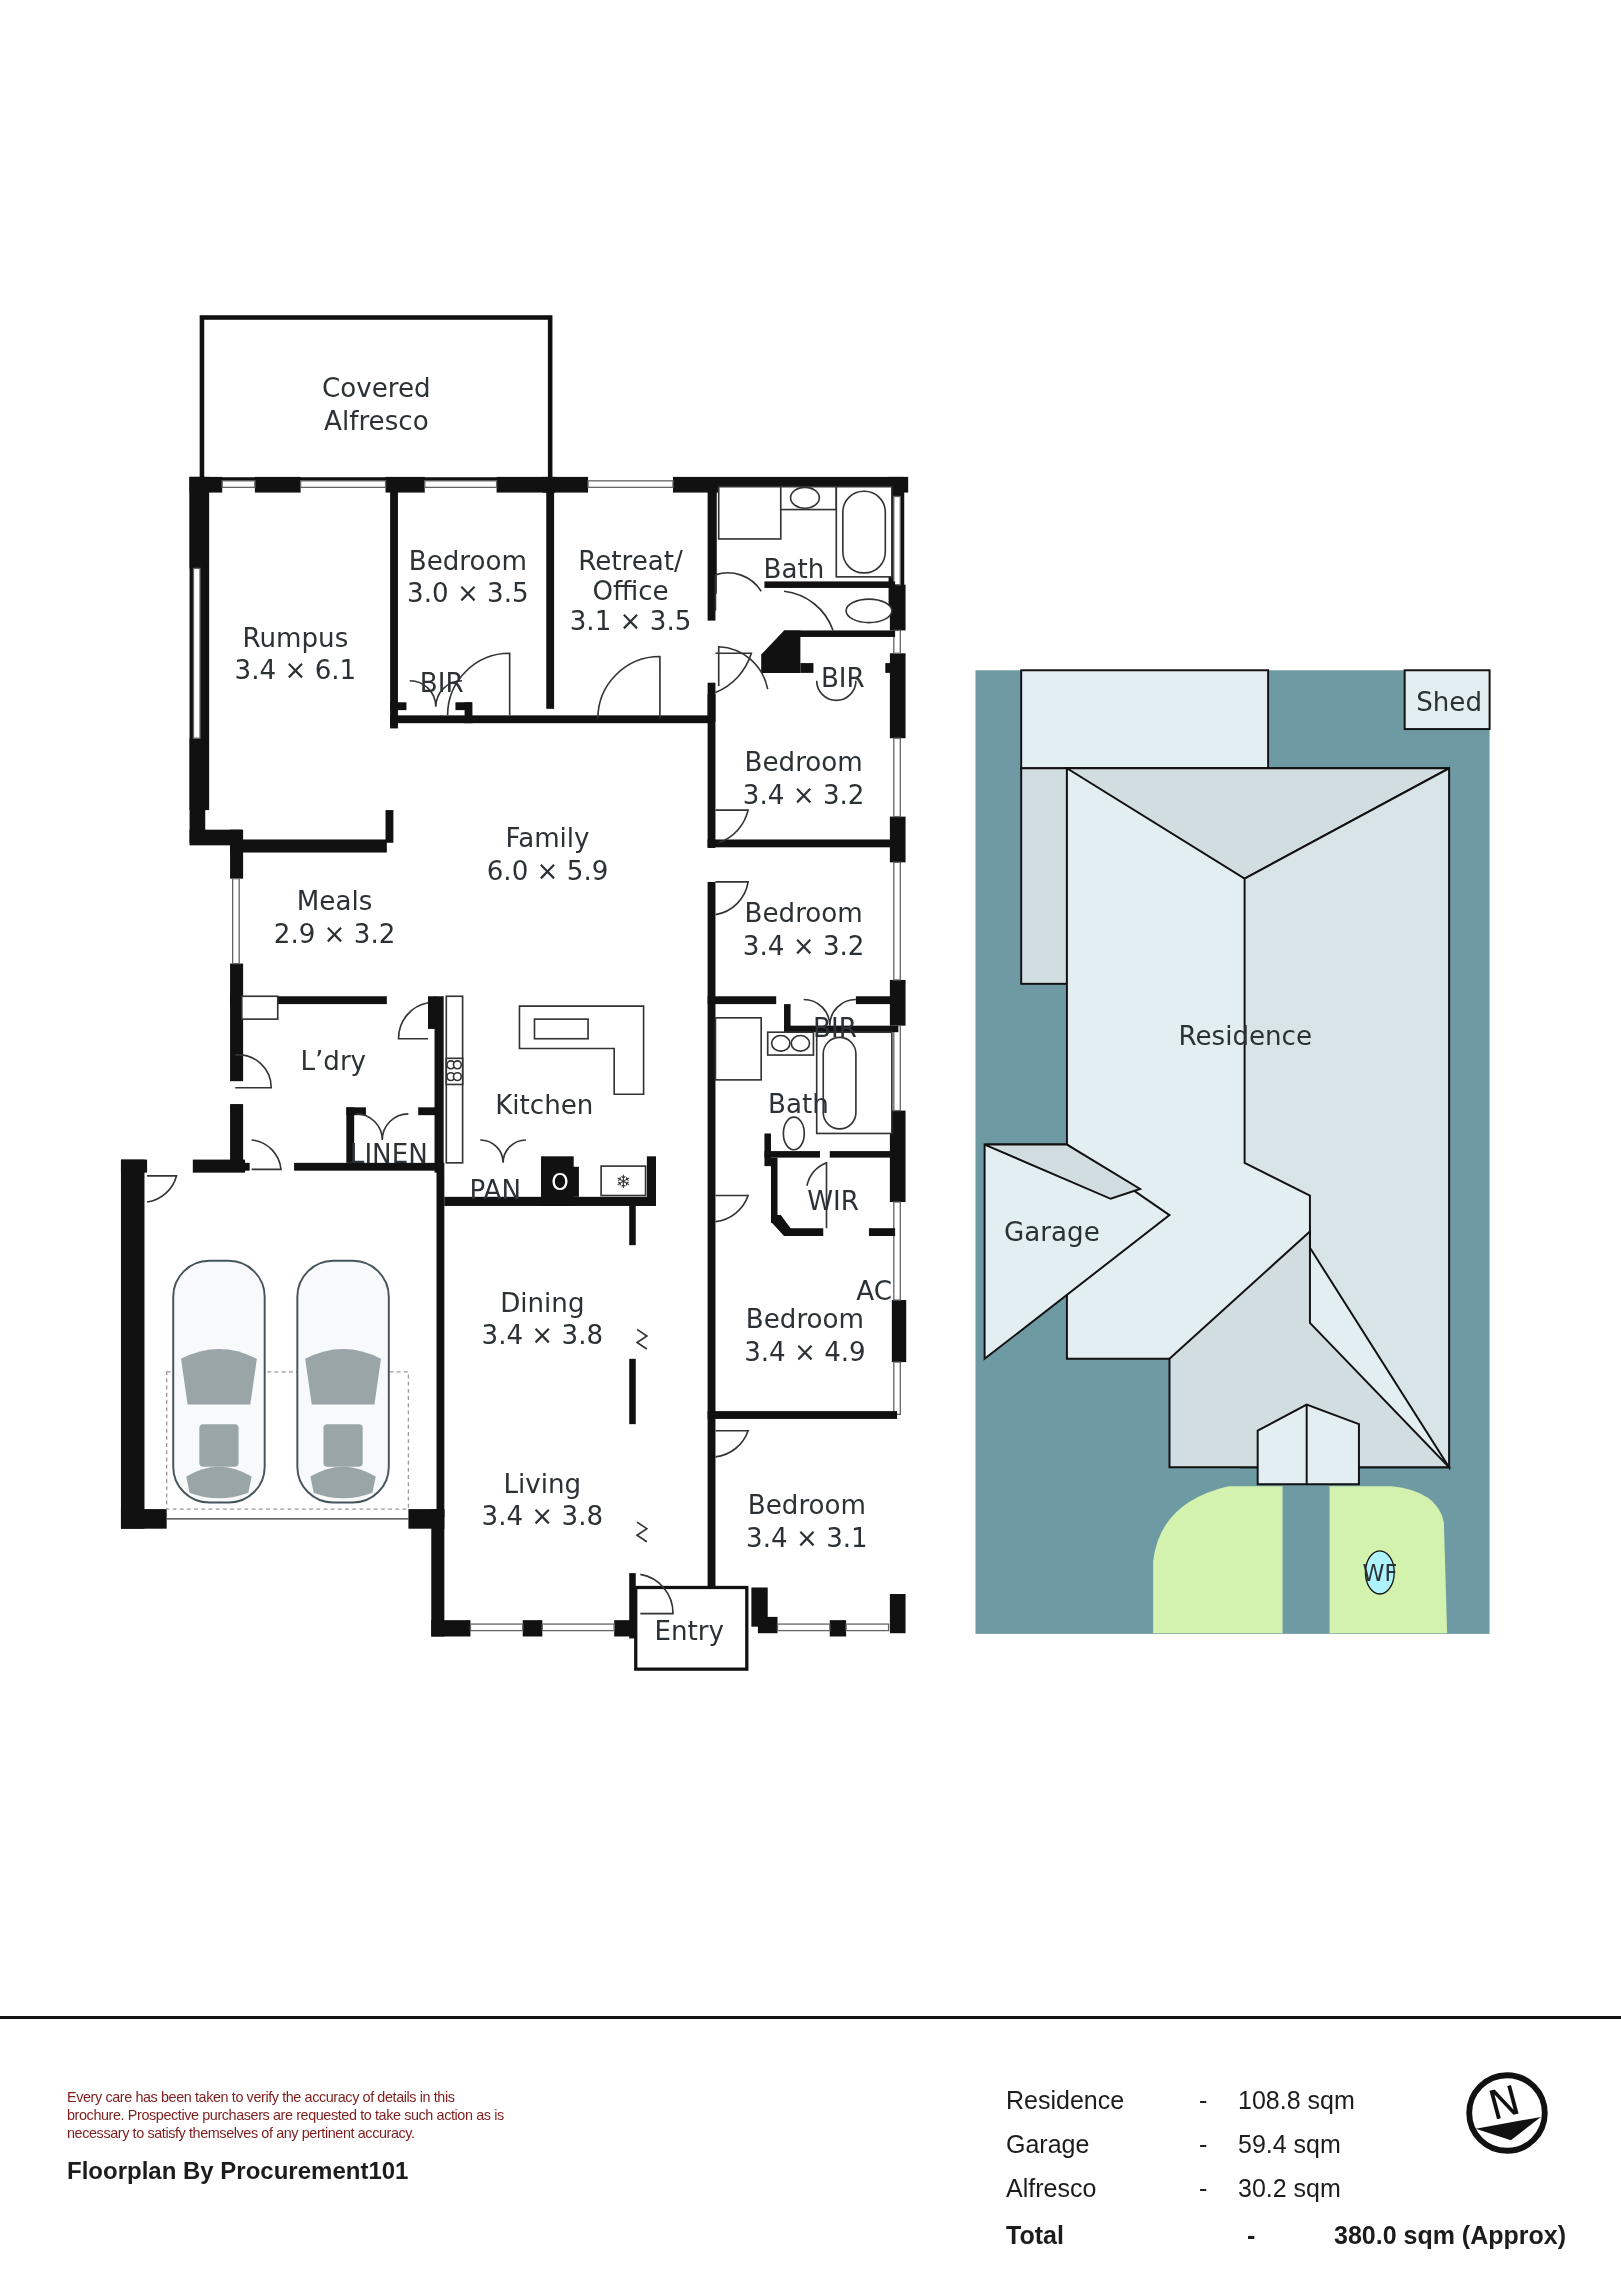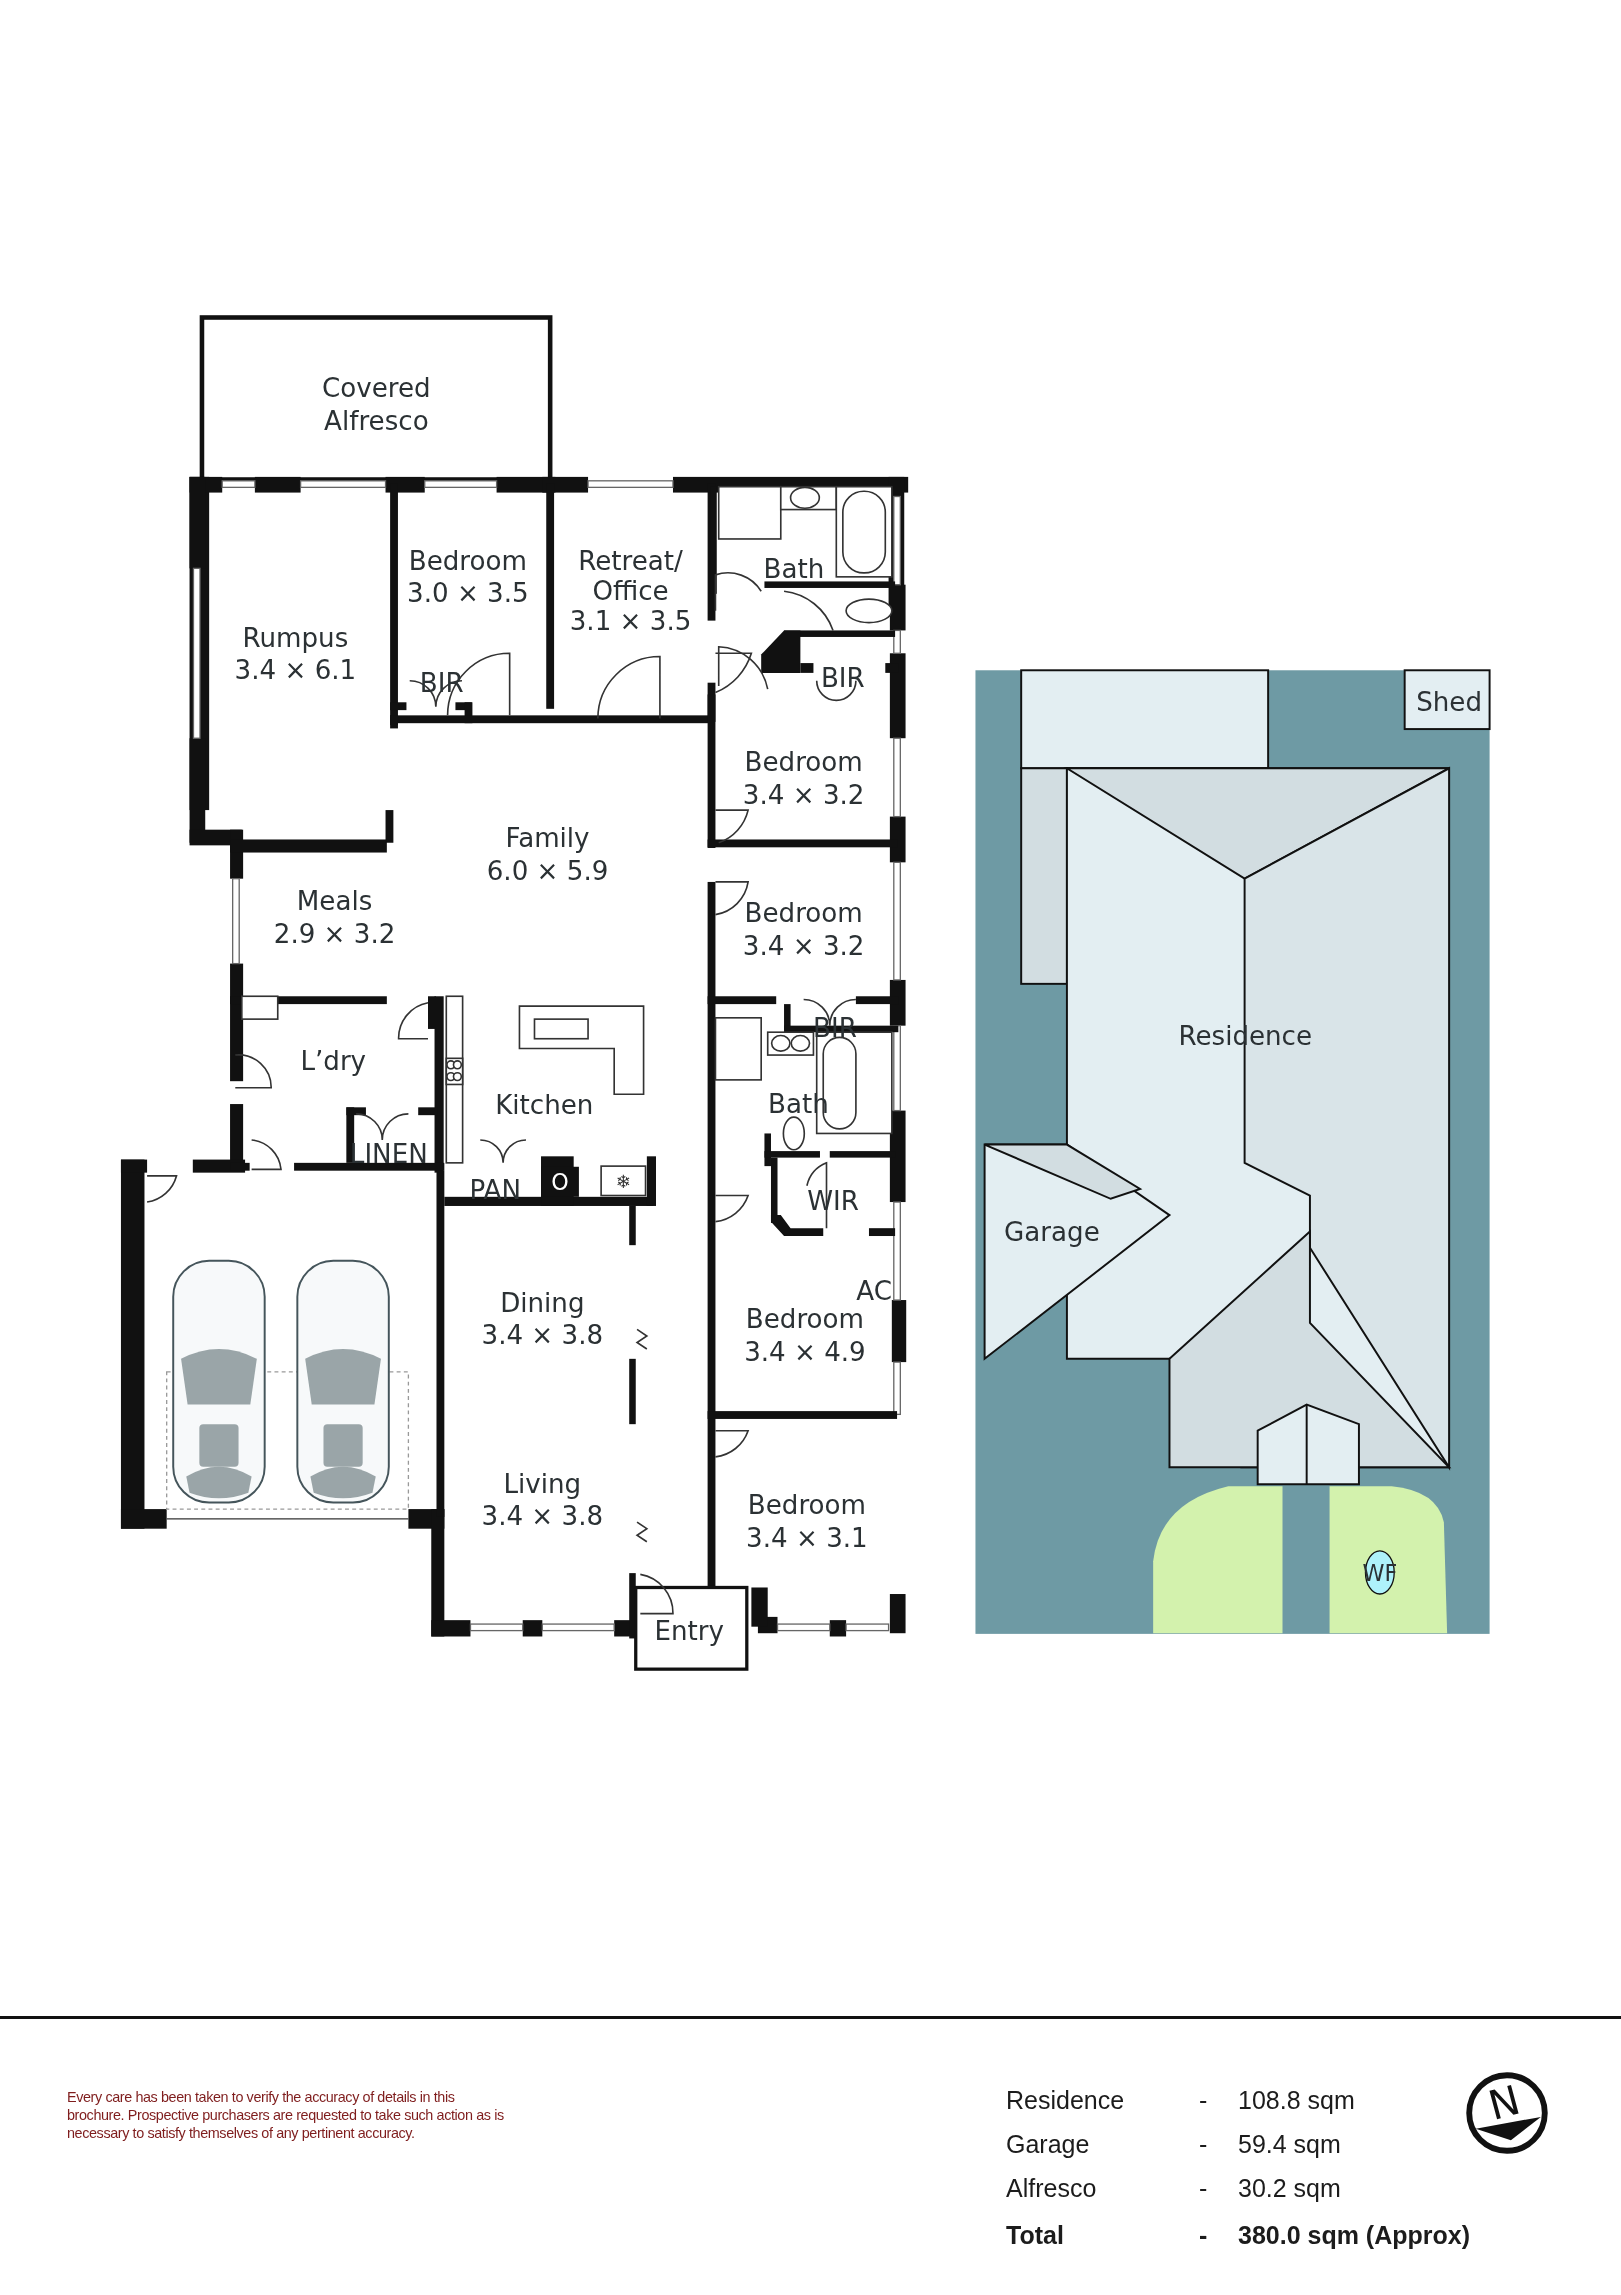--- a/index.html
+++ b/index.html
@@ -12,21 +12,21 @@
   .win { stroke: #666; stroke-width: 2; fill: #fff; }
   .lbl { font-family: "DejaVu Sans", sans-serif; font-size: 40px; fill: #2b3134; text-anchor: middle; }
   .site-lbl { font-family: "DejaVu Sans", sans-serif; font-size: 40px; fill: #2b3134; text-anchor: middle; }
   .footer-rule { position: absolute; left: 0; top: 2016px; width: 1621px; height: 3.3px; background: #111; }
   .disclaimer { position: absolute; left: 67px; top: 2084px; width: 562px; }
   .disclaimer .nts { font-family: "Liberation Sans", sans-serif; font-weight: bold; font-size: 23.5px; letter-spacing: -0.7px; color: #1c1c1c; }
   .disclaimer .body { font-family: "Liberation Sans", sans-serif; font-size: 14.4px; line-height: 18.3px; letter-spacing: -0.4px; color: #7f1d1d; margin-top: 3.9px; }
   .disclaimer .credit { font-family: "Liberation Sans", sans-serif; font-weight: bold; font-size: 24px; color: #1c1c1c; margin-top: 14.4px; }
   .areas { position: absolute; left: 1006px; top: 2078px; }
   .areas .row { display: flex; font-family: "Liberation Sans", sans-serif; font-size: 25px; color: #1c1c1c; height: 44px; align-items: center; }
-  .areas .row.total { font-weight: bold; margin-top: 3.9px; }
+  .areas .row.total { font-weight: bold; margin-top: 3.9px; gap: 48px; }
   .areas .name { width: 193px; }
   .areas .dash { width: 39px; }
   .compass { position: absolute; left: 1464px; top: 2070px; width: 86px; height: 86px; }
 </style>
 </head>
 <body>
 
 <svg class="plan" viewBox="0 0 2481 3513" xmlns="http://www.w3.org/2000/svg">
 
   <g>
@@ -307,20 +307,21 @@
 </svg>
 
 <div class="footer-rule"></div>
 
 <div class="disclaimer">
   <div class="body">
     <div>Every care has been taken to verify the accuracy of details in this</div>
     <div>brochure. Prospective purchasers are requested to take such action as is</div>
     <div>necessary to satisfy themselves of any pertinent accuracy.</div>
   </div>
+  <div class="credit">Floorplan By Procurement101</div>
 </div>
 
 <div class="areas">
   <div class="row">
     <span class="name">Residence</span>
     <span class="dash">-</span>
     <span class="value">108.8 sqm</span>
   </div>
   <div class="row">
     <span class="name">Garage</span>

